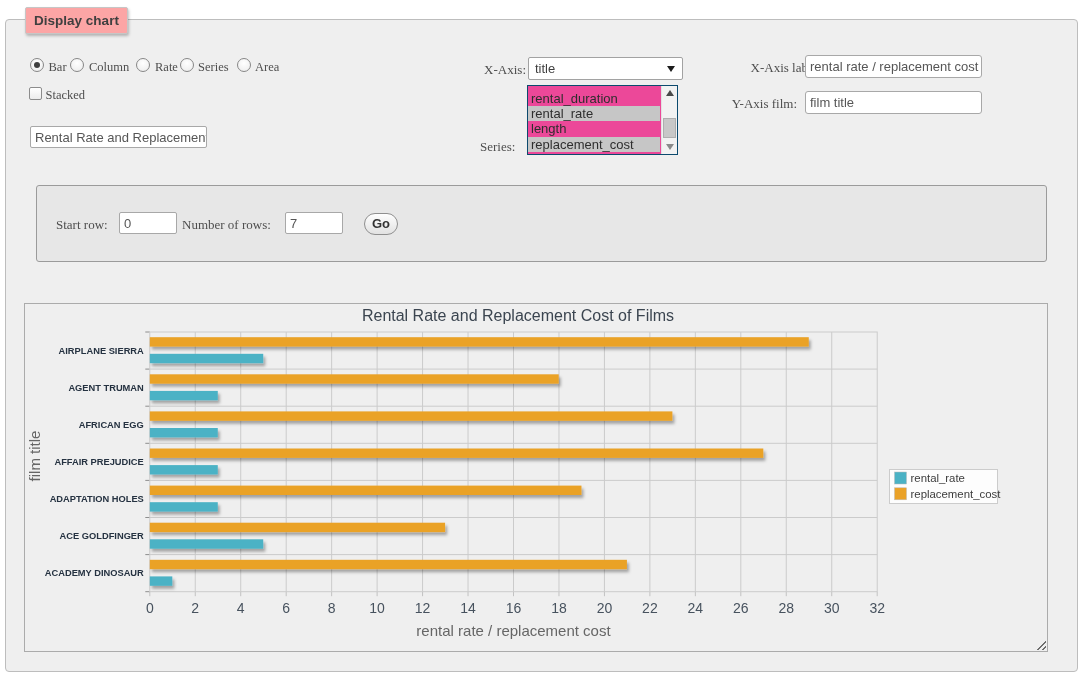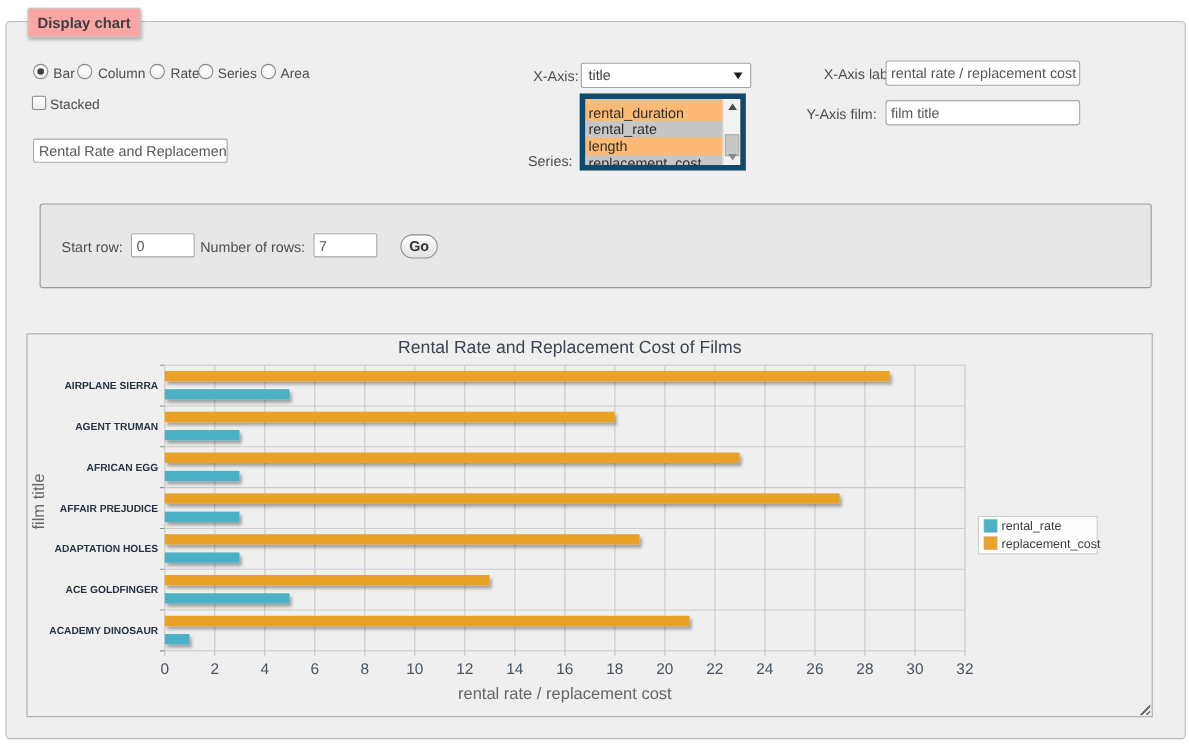--- a/index.html
+++ b/index.html
@@ -11,21 +11,21 @@
     background:#efefef; border:1px solid #bdbdbd; border-radius:4px;
   }
   .legendbox {
     position:absolute; left:25px; top:7px; width:103px; height:27px;
     background:#fca5a5; border:1px solid #c6c6c6; border-radius:2px;
     box-shadow:1px 2px 3px rgba(0,0,0,0.25);
     font-size:13.5px; font-weight:bold; color:#3f3f3f;
     text-align:center; line-height:25px; z-index:5;
   }
 
-  .lbl { position:absolute; font-size:13px; color:#4e4e4e; white-space:nowrap; }
+  .lbl { position:absolute; font-size:13px; color:#4e4e4e; white-space:nowrap;font-family:Liberation Serif, serif; }
 
   
   .radio {
     position:absolute; width:14px; height:14px; border-radius:50%;
     border:1px solid #878787; background:radial-gradient(circle at 50% 35%, #ffffff 0%, #ededed 90%);
   }
   .radio.checked::after {
     content:""; position:absolute; left:3px; top:3px; width:6px; height:6px;
     border-radius:50%; background:#3f3f3f;
   }
@@ -47,21 +47,21 @@
   }
   .select .val { position:absolute; left:6px; top:3px; }
   .select .arrow {
     position:absolute; right:7px; top:8px; width:0; height:0;
     border-left:4.5px solid transparent; border-right:4.5px solid transparent;
     border-top:6px solid #1c1c1c;
   }
 
   
   .listbox {
-    position:absolute; background:#fdba74; border:5px solid #0c4a6e; overflow:hidden;
+    position:absolute; background:#ec4899; border:1px solid #0c4a6e; overflow:hidden;
   }
   .listbox .opt {
     position:absolute; left:0; width:132px; height:15.4px;
     font-size:13px; color:#2e2e2e; padding-left:3px; line-height:15px; white-space:nowrap;
   }
   .listbox .opt.sel { background:#c6c6c6; }
   .scrollbar {
     position:absolute; right:0; top:0; width:16px; height:100%;
     background:#f2f2f2; border-left:1px solid #e2e2e2;
   }

